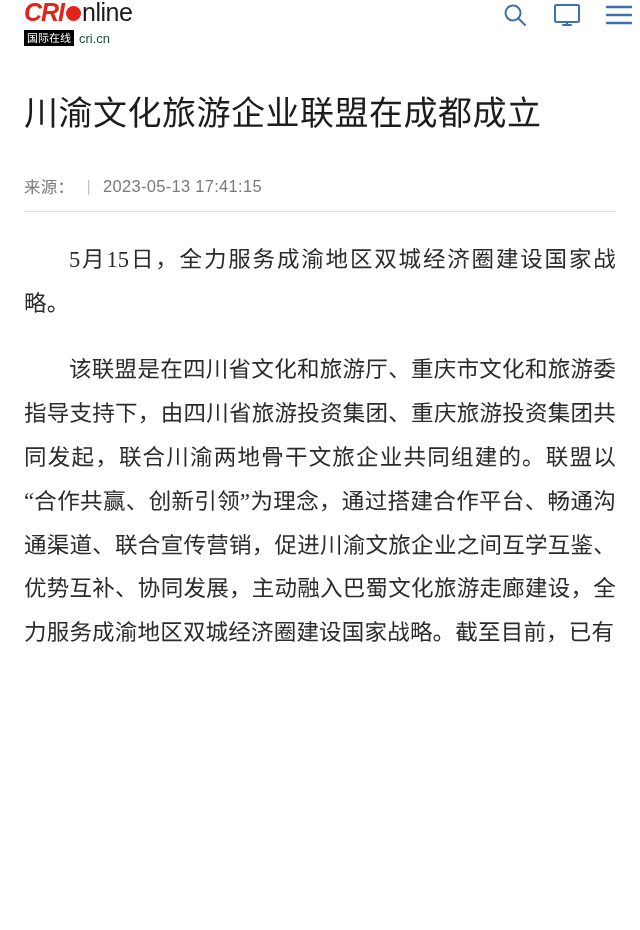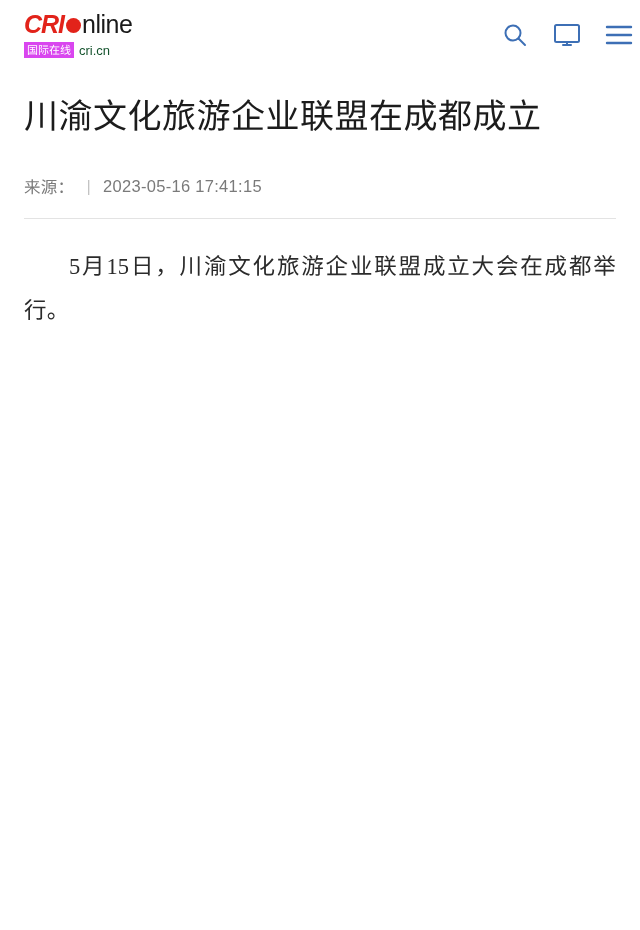--- a/index.html
+++ b/index.html
@@ -13,21 +13,21 @@
     overflow: hidden;
     font-family: "Liberation Sans", "DejaVu Sans", sans-serif;
     color: #222222;
     -webkit-font-smoothing: antialiased;
   }
 
   
   .header {
     height: 70px;
     display: flex;
-    align-items: center;
+    align-items: flex-start;
     justify-content: space-between;
     padding: 0 6px 0 24px;
     box-sizing: border-box;
     background: #ffffff;
   }
   .brand {
     display: flex;
     flex-direction: column;
     justify-content: center;
     line-height: 1;
@@ -61,21 +61,21 @@
     font-weight: normal;
   }
   .brand-bottom {
     display: flex;
     align-items: center;
     margin-top: 5px;
     font-size: 11.5px;
     color: #333333;
   }
   .brand-cn {
-    background: #d946ef;
+    background: #000000;
     color: #ffffff;
     padding: 2px 3px 2px 3px;
     font-size: 11px;
     letter-spacing: 0px;
     margin-right: 5px;
     line-height: 1.1;
   }
   .brand-url {
     color: #14532d;
     font-size: 13px;
@@ -102,25 +102,25 @@
     padding: 0 24px;
     box-sizing: border-box;
   }
   .title {
     font-size: 34px;
     line-height: 1.42;
     font-weight: normal;
     color: #1c1c1c;
     margin: 22px 0 0 0;
     letter-spacing: 0.5px;
-    font-family: Liberation Sans, sans-serif;
+    font-family: Liberation Mono, monospace;
   }
   .meta-wrap {
     margin-top: 34px;
-    padding-bottom: 20px;
+    padding-bottom: 13px;
     border-bottom: 1px solid #e3e3e3;
   }
   .meta {
     font-size: 16.5px;
     color: #7a7a7a;
     letter-spacing: 0.3px;
     display: flex;
     align-items: center;
     gap: 0;
     white-space: nowrap;
@@ -183,20 +183,21 @@
   </div>
 </div>
 
 <div class="article">
   <h1 class="title">川渝文化旅游企业联盟在成都成立</h1>
 
   <div class="meta-wrap">
     <div class="meta">
       <span>来源：</span>
       <span class="sep">|</span>
-      <span>2023-05-16 17:41:15</span>
+      <span>2023-05-13 17:41:15</span>
     </div>
   </div>
 
   <div class="body-text">
-    <p class="para">5月15日，川渝文化旅游企业联盟成立大会在成都举行。</p>
+    <p class="para">5月15日，全力服务成渝地区双城经济圈建设国家战略。</p>
+    <p class="para">该联盟是在四川省文化和旅游厅、重庆市文化和旅游委指导支持下，由四川省旅游投资集团、重庆旅游投资集团共同发起，联合川渝两地骨干文旅企业共同组建的。联盟以“合作共赢、创新引领”为理念，通过搭建合作平台、畅通沟通渠道、联合宣传营销，促进川渝文旅企业之间互学互鉴、优势互补、协同发展，主动融入巴蜀文化旅游走廊建设，全力服务成渝地区双城经济圈建设国家战略。截至目前，已有</p>
   </div>
 </div>
 
 </body></html>

